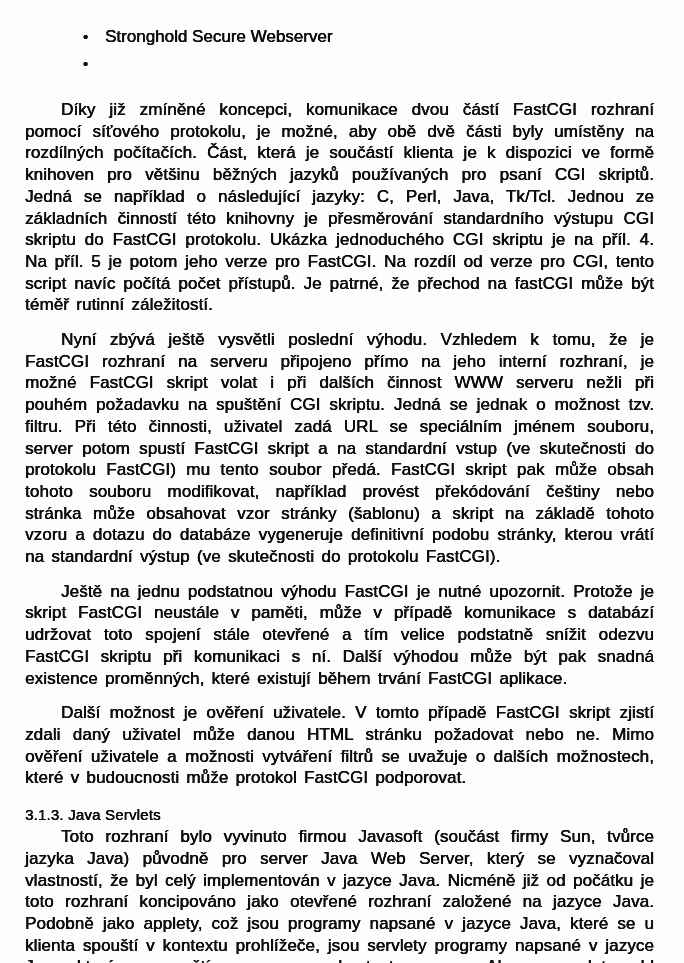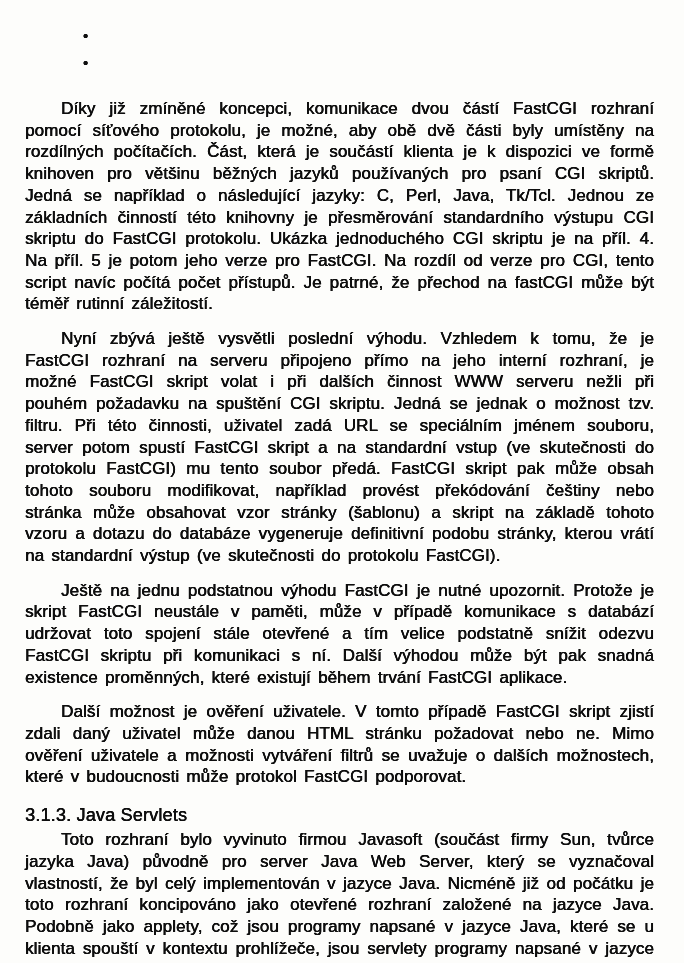--- a/index.html
+++ b/index.html
@@ -46,36 +46,37 @@
     text-indent: 36px;
     word-spacing: 2.4px;
     letter-spacing: 0.1px;
     hyphens: none;
   }
   p.first-par {
     margin-top: 21px;
   }
   h3.section-heading {
     margin: 17px 0 0 0;
-    font-size: 18px;
+    font-size: 15px;
     font-weight: normal;
     letter-spacing: 0.2px;
   }
   p.after-heading {
     margin-top: 3px;
   }
 </style>
 </head>
 <body>
 
 <div class="page">
 
   <ul class="bullet-list">
     <li class="bullet-item">
       <span class="bullet-glyph">•</span>
+      <span>Stronghold Secure Webserver</span>
     </li>
     <li class="bullet-item">
       <span class="bullet-glyph">•</span>
     </li>
   </ul>
 
   <p class="body-par first-par">Díky již zmíněné koncepci, komunikace dvou částí FastCGI rozhraní pomocí síťového protokolu, je možné, aby obě dvě části byly umístěny na rozdílných počítačích. Část, která je součástí klienta je k dispozici ve formě knihoven pro většinu běžných jazyků používaných pro psaní CGI skriptů. Jedná se například o následující jazyky: C, Perl, Java, Tk/Tcl. Jednou ze základních činností této knihovny je přesměrování standardního výstupu CGI skriptu do FastCGI protokolu. Ukázka jednoduchého CGI skriptu je na příl. 4. Na příl. 5 je potom jeho verze pro FastCGI. Na rozdíl od verze pro CGI, tento script navíc počítá počet přístupů. Je patrné, že přechod na fastCGI může být téměř rutinní záležitostí.</p>
 
   <p class="body-par">Nyní zbývá ještě vysvětli poslední výhodu. Vzhledem k tomu, že je FastCGI rozhraní na serveru připojeno přímo na jeho interní rozhraní, je možné FastCGI skript volat i při dalších činnost WWW serveru nežli při pouhém požadavku na spuštění CGI skriptu. Jedná se jednak o možnost tzv. filtru. Při této činnosti, uživatel zadá URL se speciálním jménem souboru, server potom spustí FastCGI skript a na standardní vstup (ve skutečnosti do protokolu FastCGI) mu tento soubor předá. FastCGI skript pak může obsah tohoto souboru modifikovat, například provést překódování češtiny nebo stránka může obsahovat vzor stránky (šablonu) a skript na základě tohoto vzoru a dotazu do databáze vygeneruje definitivní podobu stránky, kterou vrátí na standardní výstup (ve skutečnosti do protokolu FastCGI).</p>
 

